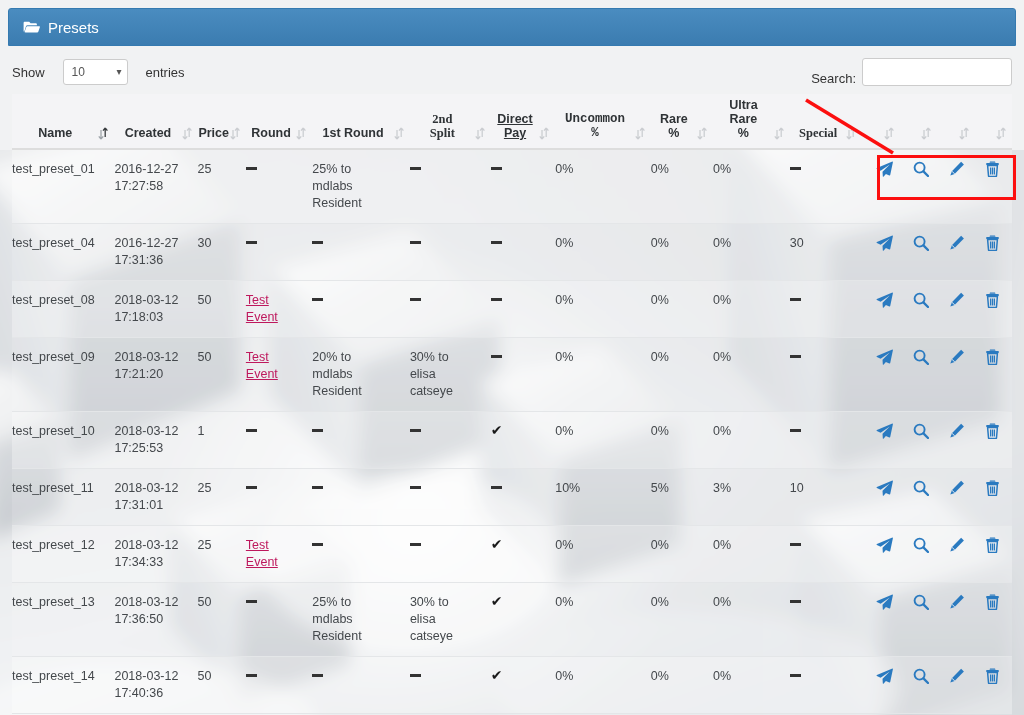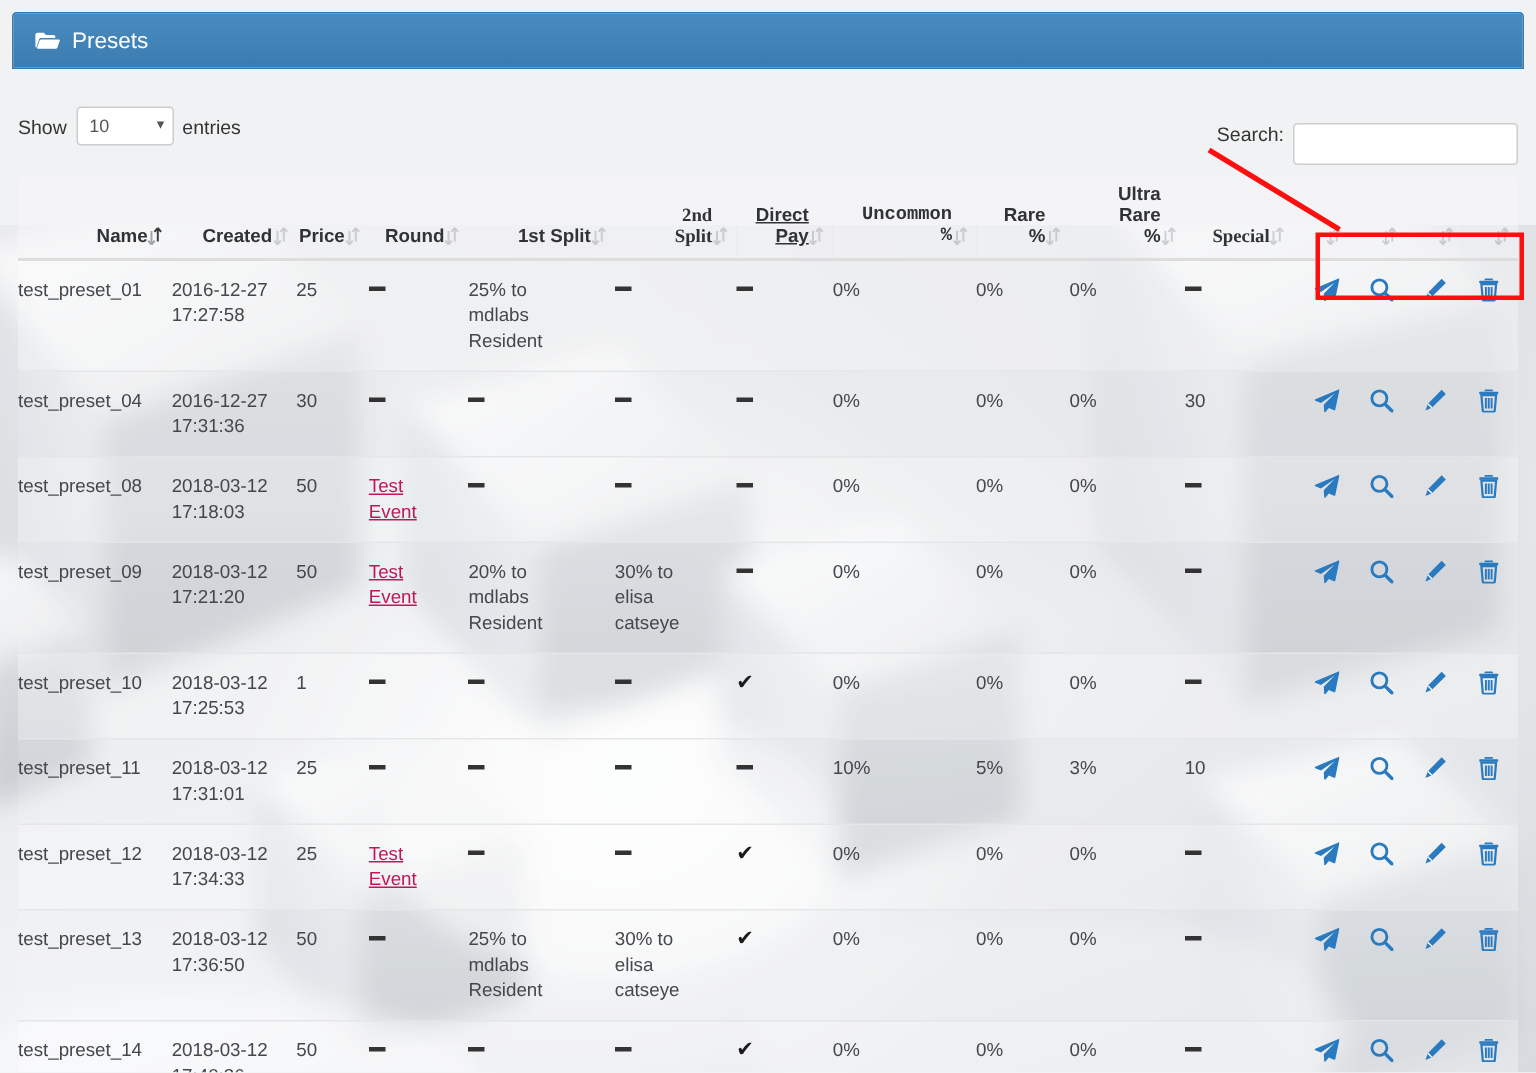--- a/index.html
+++ b/index.html
@@ -61,21 +61,21 @@
   .toolbar {
     position: relative;
     z-index: 5;
     display: flex;
     align-items: center;
     justify-content: space-between;
     padding: 12px 12px 8px 12px;
     font-size: 13px;
     color: #333;
   }
-  .length-wrap { display: flex; align-items: center; gap: 6px; justify-content: space-between; }
+  .length-wrap { display: flex; align-items: center; gap: 18px; justify-content: space-between; }
   .length-select {
     appearance: none;
     -webkit-appearance: none;
     width: 65px; height: 26px;
     border: 1px solid #ccc;
     border-radius: 3px;
     background: #fff;
     font-size: 12px;
     color: #555;
     padding: 0 18px 0 8px;
@@ -83,21 +83,21 @@
   }
   .select-shell { position: relative; display: inline-block; }
   .select-shell .chev {
     position: absolute; right: 6px; top: 50%;
     transform: translateY(-50%);
     pointer-events: none;
     color: #555;
     font-size: 10px;
     line-height: 1;
   }
-  .filter-wrap { display: flex; align-items: flex-start; gap: 6px; margin-top: 24px; }
+  .filter-wrap { display: flex; align-items: flex-end; gap: 6px; }
   .filter-input {
     width: 150px; height: 28px;
     border: 1px solid #ccc;
     border-radius: 3px;
     background: #fff;
     padding: 0 6px;
     font-size: 13px;
     font-family: "Liberation Sans", sans-serif;
   }
 
@@ -126,21 +126,21 @@
     z-index: 4;
     padding: 0 12px;
   }
   table.dt {
     width: 1000px;
     border-collapse: collapse;
     font-size: 12.5px;
     color: #3c4044;
   }
   table.dt thead th {
-    text-align: right;
+    text-align: center;
     vertical-align: bottom;
     font-weight: bold;
     font-size: 12.5px;
     color: #2f3336;
     padding: 4px 16px 8px 0;
     border-bottom: 2px solid #dddddd;
     position: relative;
     white-space: normal;
     line-height: 14px;
   }
@@ -285,21 +285,21 @@
                 <path d="M7.2 1 L7.2 10 M7.2 1 L5 3.6 M7.2 1 L9.4 3.6" stroke="#9aa0a6" stroke-width="1.3" fill="none"></path>
               </svg></th>
             <th style="width: 46px;"><span>Price</span><svg class="sort" viewBox="0 0 10 13" aria-hidden="true">
                 <path d="M3 12 L3 3 M3 12 L0.8 9.4 M3 12 L5.2 9.4" stroke="#9aa0a6" stroke-width="1.3" fill="none"></path>
                 <path d="M7.2 1 L7.2 10 M7.2 1 L5 3.6 M7.2 1 L9.4 3.6" stroke="#9aa0a6" stroke-width="1.3" fill="none"></path>
               </svg></th>
             <th style="width: 64px; margin-left: 11px;"><span>Round</span><svg class="sort" viewBox="0 0 10 13" aria-hidden="true">
                 <path d="M3 12 L3 3 M3 12 L0.8 9.4 M3 12 L5.2 9.4" stroke="#9aa0a6" stroke-width="1.3" fill="none"></path>
                 <path d="M7.2 1 L7.2 10 M7.2 1 L5 3.6 M7.2 1 L9.4 3.6" stroke="#9aa0a6" stroke-width="1.3" fill="none"></path>
               </svg></th>
-            <th style="width: 94px;"><span>1st Split</span><svg class="sort" viewBox="0 0 10 13" aria-hidden="true">
+            <th style="width: 94px;"><span>1st Round</span><svg class="sort" viewBox="0 0 10 13" aria-hidden="true">
                 <path d="M3 12 L3 3 M3 12 L0.8 9.4 M3 12 L5.2 9.4" stroke="#9aa0a6" stroke-width="1.3" fill="none"></path>
                 <path d="M7.2 1 L7.2 10 M7.2 1 L5 3.6 M7.2 1 L9.4 3.6" stroke="#9aa0a6" stroke-width="1.3" fill="none"></path>
               </svg></th>
             <th style="width: 78px; font-family: Liberation Serif, serif;"><span>2nd<br>Split</span><svg class="sort" viewBox="0 0 10 13" aria-hidden="true">
                 <path d="M3 12 L3 3 M3 12 L0.8 9.4 M3 12 L5.2 9.4" stroke="#9aa0a6" stroke-width="1.3" fill="none"></path>
                 <path d="M7.2 1 L7.2 10 M7.2 1 L5 3.6 M7.2 1 L9.4 3.6" stroke="#9aa0a6" stroke-width="1.3" fill="none"></path>
               </svg></th>
             <th style="width: 62px; text-decoration: underline;"><span>Direct<br>Pay</span><svg class="sort" viewBox="0 0 10 13" aria-hidden="true">
                 <path d="M3 12 L3 3 M3 12 L0.8 9.4 M3 12 L5.2 9.4" stroke="#9aa0a6" stroke-width="1.3" fill="none"></path>
                 <path d="M7.2 1 L7.2 10 M7.2 1 L5 3.6 M7.2 1 L9.4 3.6" stroke="#9aa0a6" stroke-width="1.3" fill="none"></path>

